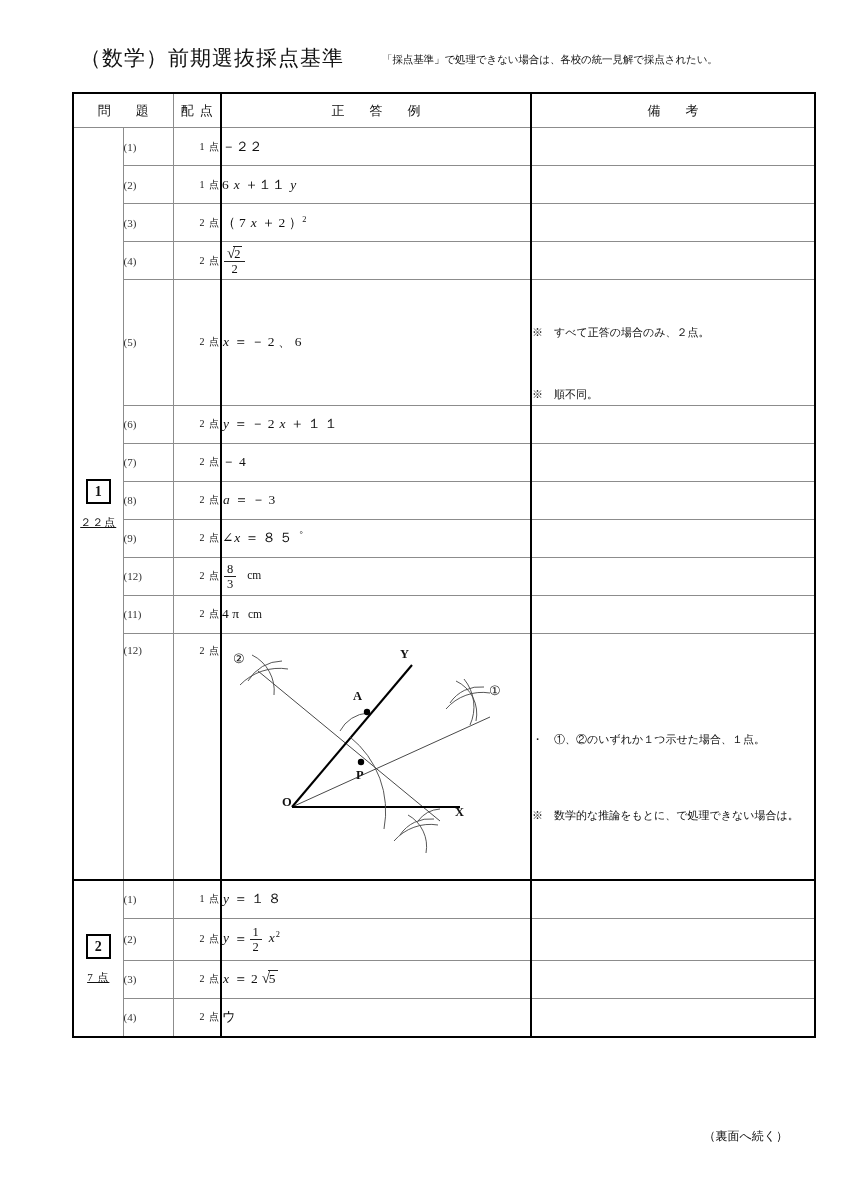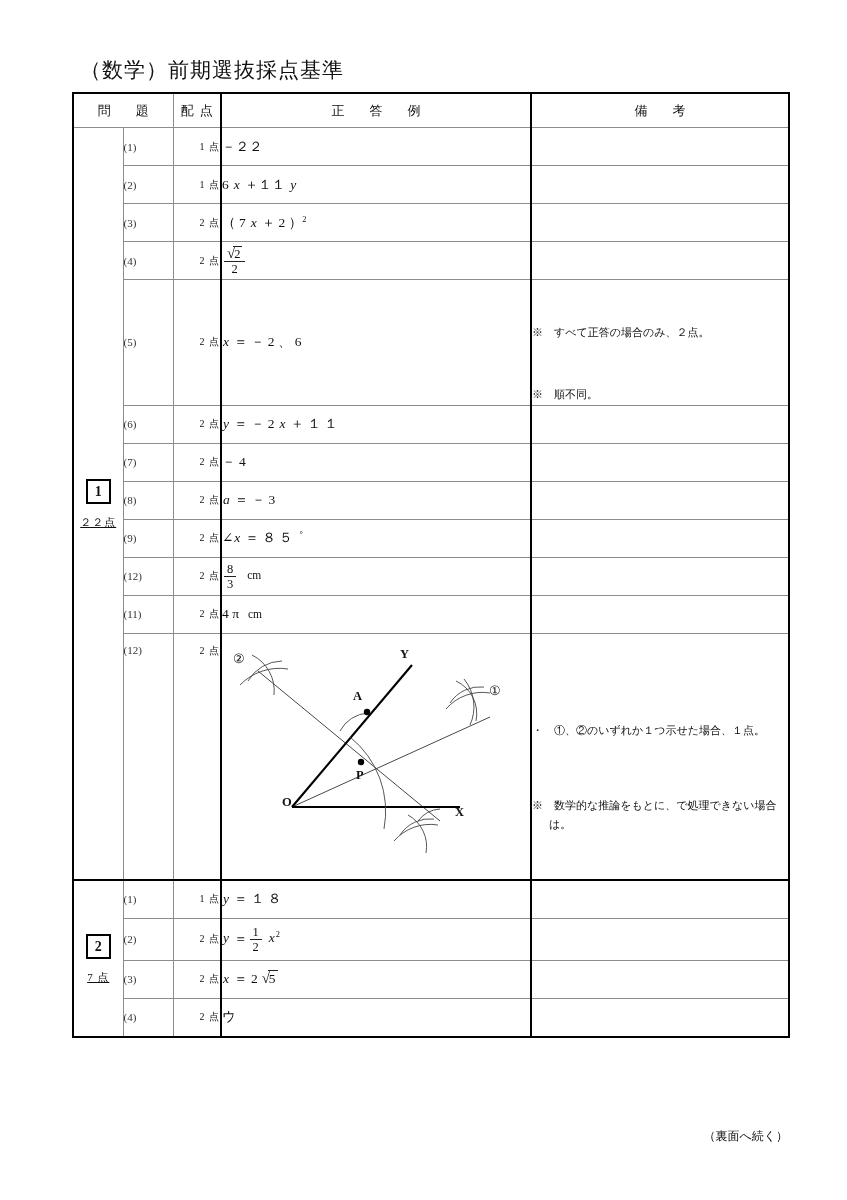--- a/index.html
+++ b/index.html
@@ -13,21 +13,21 @@
     position: relative;
     font-family: "Liberation Serif", "DejaVu Serif", serif;
     color: #111111;
     overflow: hidden;
   }
 
   
   #header {
     position: absolute;
     left: 72px;
-    top: 56px;
+    top: 44px;
     width: 716px;
     height: 34px;
   }
   #doc-title {
     position: absolute;
     left: 8px;
     top: 0px;
     font-size: 21px;
     letter-spacing: 1px;
     white-space: nowrap;
@@ -64,21 +64,21 @@
     text-align: center;
     font-size: 13px;
     height: 33px;
     letter-spacing: 6px;
     text-indent: 6px;
   }
   .c-qno   { width: 50px; }
   .c-sub   { width: 50px; }
   .c-pts   { width: 48px; }
   .c-ans   { width: 310px; border-left: 2px solid #000 !important; }
-  .c-rem   { width: 258px; border-left: 2px solid #000 !important; }
+  .c-rem   { width: 284px; border-left: 2px solid #000 !important; }
 
   .big-left { border-right: 1px solid #8c8c8c; text-align: center; }
 
   .sub-cell {
     text-align: left;
     padding-left: 9px;
     font-size: 11px;
     color: #333;
   }
   .pts-cell {
@@ -162,20 +162,21 @@
     width: 788px;
     text-align: right;
     font-size: 12px;
   }
 </style>
 </head>
 <body>
 
 <div id="header">
   <div id="doc-title">（数学）前期選抜採点基準</div>
+  <div id="doc-note">「採点基準」で処理できない場合は、各校の統一見解で採点されたい。</div>
 </div>
 
 <table id="grid">
   <colgroup>
     <col class="c-qno">
       <col class="c-sub">
       <col class="c-pts">
       <col class="c-ans">
       <col class="c-rem">
   </colgroup>

